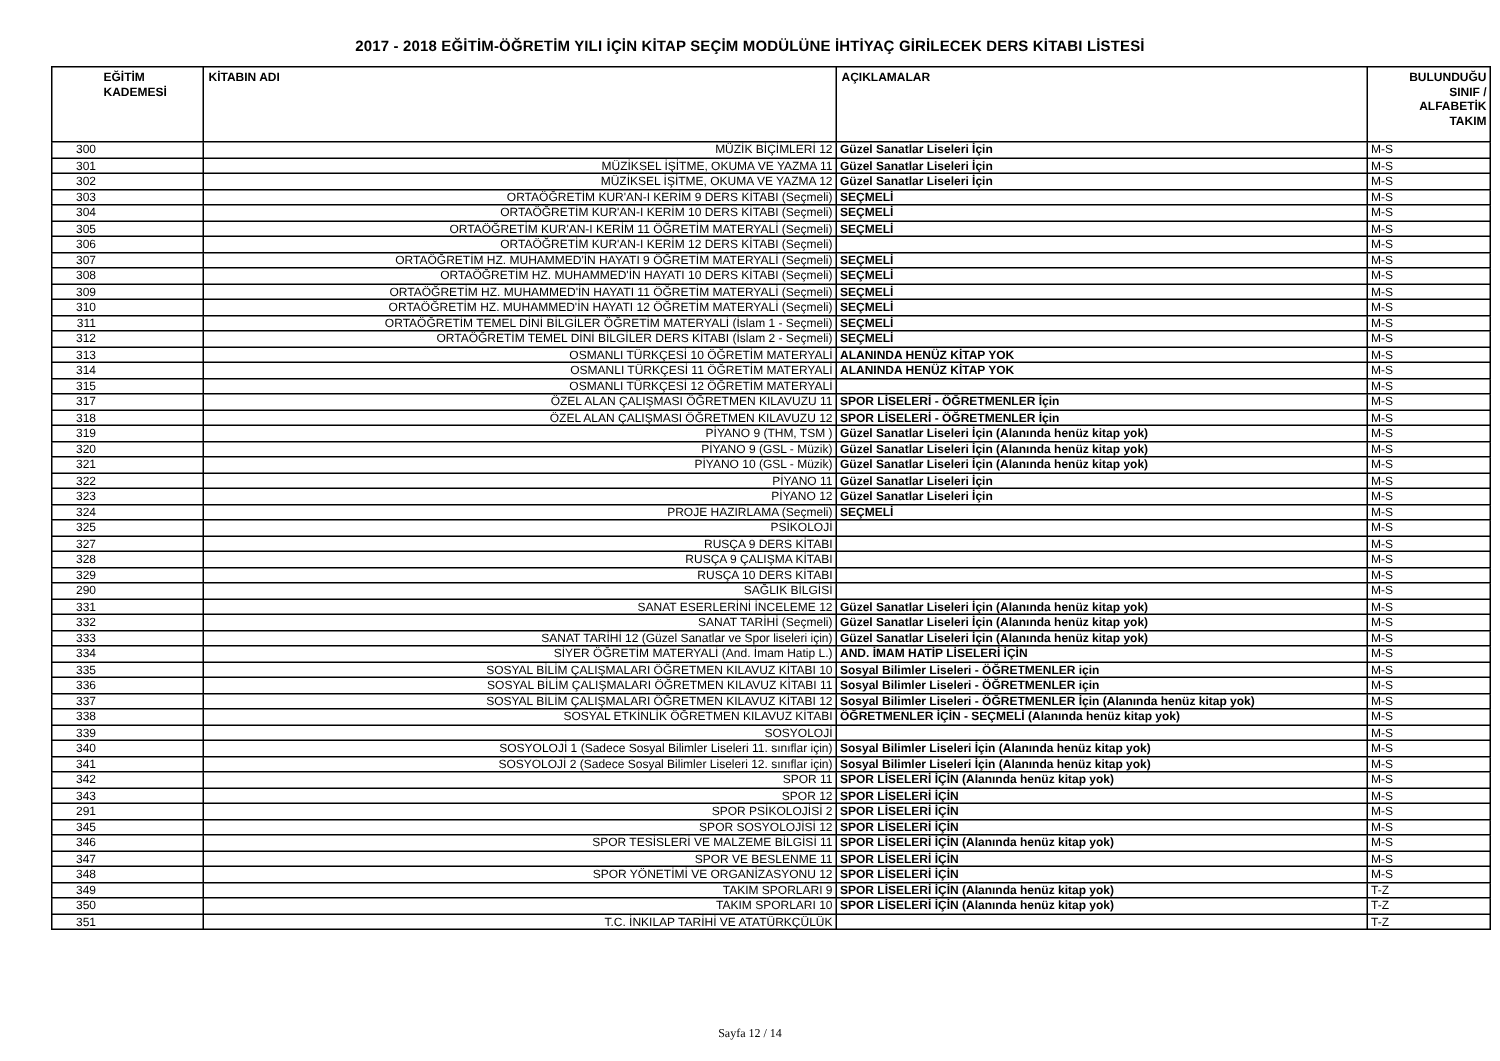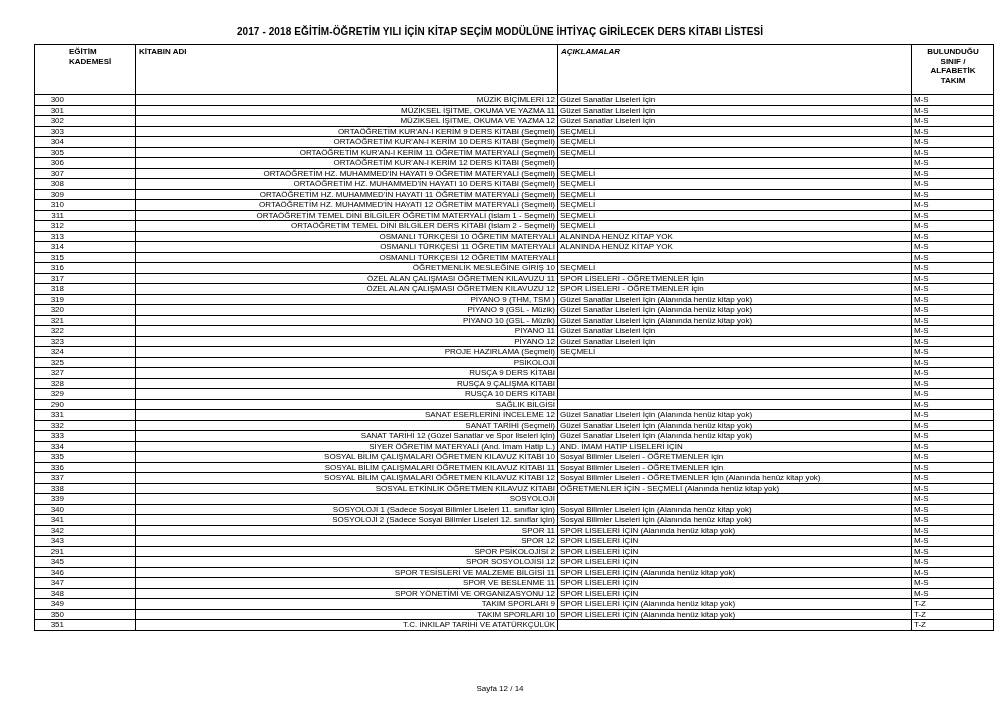--- a/index.html
+++ b/index.html
@@ -46,36 +46,37 @@
   }
   table.main thead th {
     font-weight: bold;
     font-size: 8px;
     vertical-align: top;
     height: 44px;
     padding-top: 2px;
   }
   thead th.h-kademe { text-align: left; padding-left: 3px; vertical-align: bottom; padding-bottom: 3px;}
   thead th.h-kitap { text-align: left; padding-left: 3px; vertical-align: bottom; padding-bottom: 3px;}
-  thead th.h-aciklama { text-align: left; padding-left: 3px; vertical-align: bottom; padding-bottom: 3px; font-style: italic;}
-  thead th.h-grup { text-align: center; padding-left: 3px; vertical-align: top; }
+  thead th.h-aciklama { text-align: left; padding-left: 3px; vertical-align: bottom; padding-bottom: 3px;}
+  thead th.h-grup { text-align: right; padding-left: 3px; vertical-align: top; }
   .col-no { width: 26px; text-align: right; padding-right: 1px; }
   .col-kademe { width: 64px; }
   .col-ad { width: 416px; text-align: right; }
-  .col-aciklama { width: 348px; }
+  .col-aciklama { width: 348px; font-weight: bold; }
   .col-grup { width: 76px; }
   tbody td { height: 9.5px; }
   .kademe-cell { border-right: none !important; margin-top: 22px; }
   .footer {
     position: absolute;
     left: 0;
     right: 0;
     bottom: 14px;
     text-align: center;
     font-size: 8px;
+    font-family: Liberation Serif, serif;
   }
 </style>
 </head>
 <body>
 
 <div class="page">
 
   <div class="doc-title">2017 - 2018 EĞİTİM-ÖĞRETİM YILI İÇİN KİTAP SEÇİM MODÜLÜNE İHTİYAÇ GİRİLECEK DERS KİTABI LİSTESİ</div>
 
   <table class="main">
@@ -203,27 +204,20 @@
           <td class="col-grup">M-S</td>
         </tr>
         <tr>
           <td class="col-no kademe-cell">315</td>
           <td class="col-kademe" style="border-left: none;"></td>
           <td class="col-ad">OSMANLI TÜRKÇESİ 12 ÖĞRETİM MATERYALİ</td>
           <td class="col-aciklama"></td>
           <td class="col-grup">M-S</td>
         </tr>
         <tr>
-          <td class="col-no kademe-cell">316</td>
-          <td class="col-kademe" style="border-left: none;"></td>
-          <td class="col-ad">ÖĞRETMENLİK MESLEĞİNE GİRİŞ 10</td>
-          <td class="col-aciklama">SEÇMELİ</td>
-          <td class="col-grup">M-S</td>
-        </tr>
-        <tr>
           <td class="col-no kademe-cell">317</td>
           <td class="col-kademe" style="border-left: none;"></td>
           <td class="col-ad">ÖZEL ALAN ÇALIŞMASI ÖĞRETMEN KILAVUZU 11</td>
           <td class="col-aciklama">SPOR LİSELERİ - ÖĞRETMENLER İçin</td>
           <td class="col-grup">M-S</td>
         </tr>
         <tr>
           <td class="col-no kademe-cell">318</td>
           <td class="col-kademe" style="border-left: none;"></td>
           <td class="col-ad">ÖZEL ALAN ÇALIŞMASI ÖĞRETMEN KILAVUZU 12</td>

